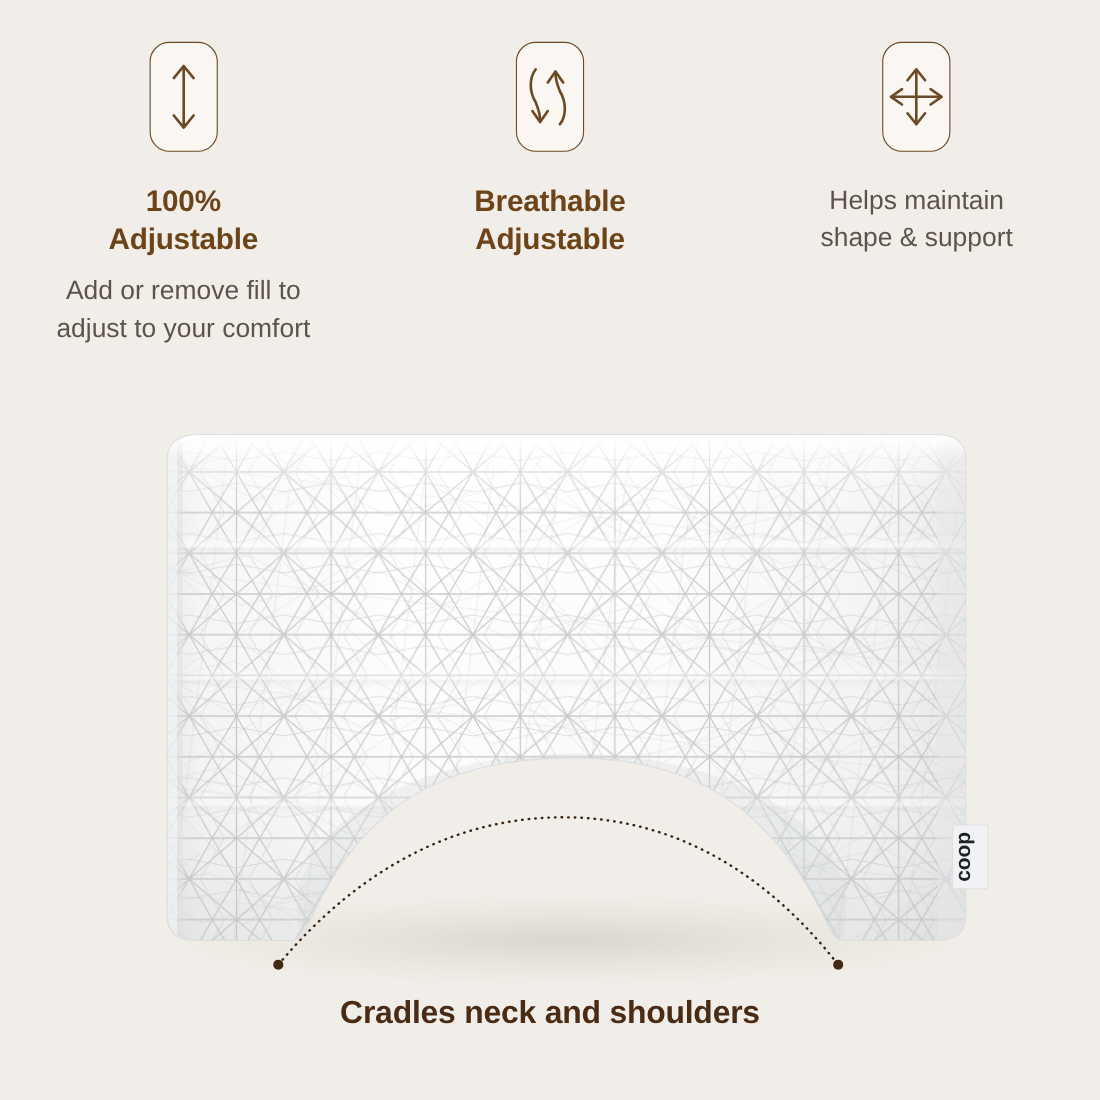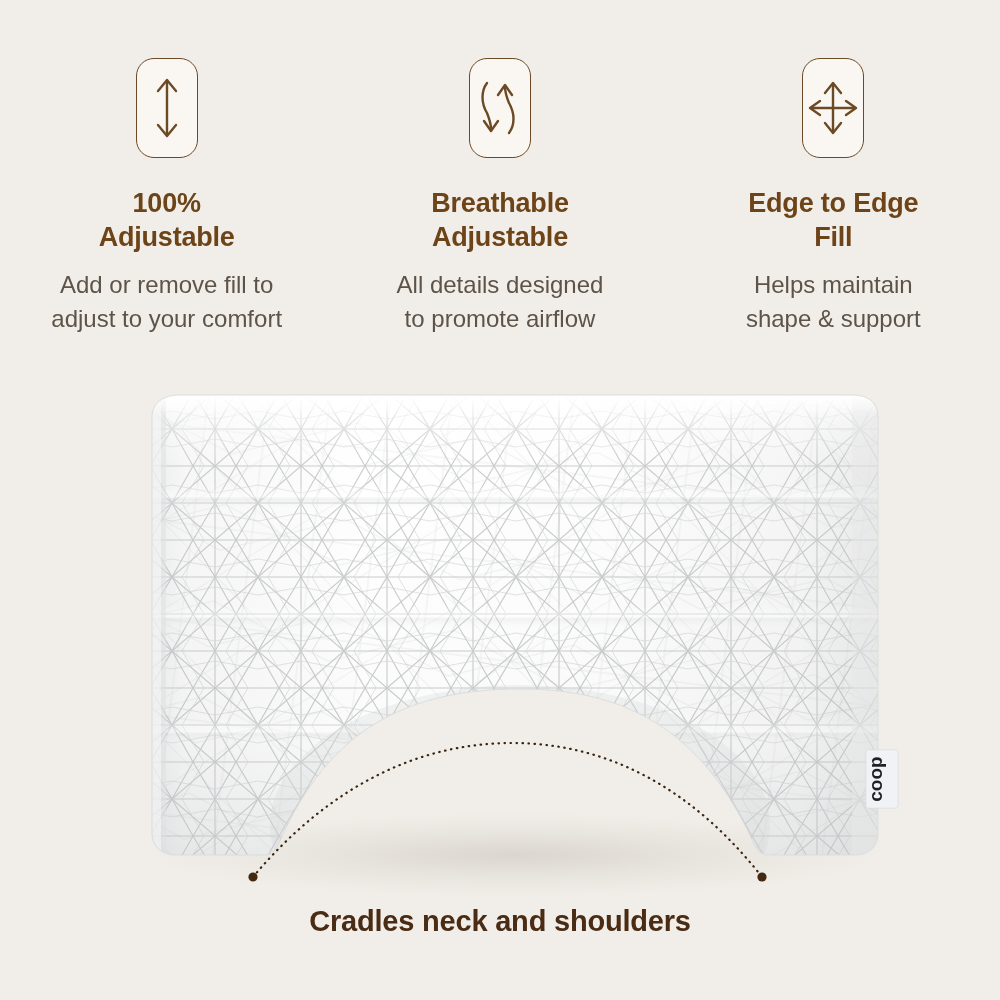--- a/index.html
+++ b/index.html
@@ -25,21 +25,21 @@
     height:340px;
     display:flex;
     flex-direction:row;
   }
 
   .feature {
     flex:1 1 0;
     display:flex;
     flex-direction:column;
     align-items:center;
-    padding-top:58px;
+    padding-top:38px;
   }
 
   .icon-box {
     width:62px;
     height:100px;
     border:1.6px solid #6b4a25;
     border-radius:18px;
     background:#faf7f2;
     display:flex;
     align-items:center;
@@ -123,37 +123,33 @@
 
         <path d="M9 10 C 3 18, 3 30, 9 40 C 11 45, 13 50, 13 56"></path>
         <polyline points="6,48 13,58 20,48"></polyline>
 
         <path d="M31 60 C 37 52, 37 40, 31 30 C 29 25, 27 20, 27 14"></path>
         <polyline points="20,22 27,12 34,22"></polyline>
       </svg>
     </div>
     <div class="feature-title">Breathable
 Adjustable</div>
-    <div class="feature-desc">All details designed
-to promote airflow</div>
   </div>
 
   <div class="feature">
     <div class="icon-box">
       <svg width="50" height="58" viewBox="0 0 50 58" fill="none" stroke="#6b4a25" stroke-width="2.4" stroke-linecap="round" stroke-linejoin="round">
         <line x1="25" y1="6" x2="25" y2="52"></line>
         <line x1="4" y1="29" x2="46" y2="29"></line>
         <polyline points="17,14 25,4 33,14"></polyline>
         <polyline points="17,44 25,54 33,44"></polyline>
         <polyline points="12,22 2,29 12,36"></polyline>
         <polyline points="38,22 48,29 38,36"></polyline>
       </svg>
     </div>
-    <div class="feature-title">Edge to Edge
-Fill</div>
     <div class="feature-desc">Helps maintain
 shape &amp; support</div>
   </div>
 
 </div>
 
 <div class="pillow-stage">
   <svg class="pillow-svg" viewBox="0 0 1000 545">
     <defs>
 

